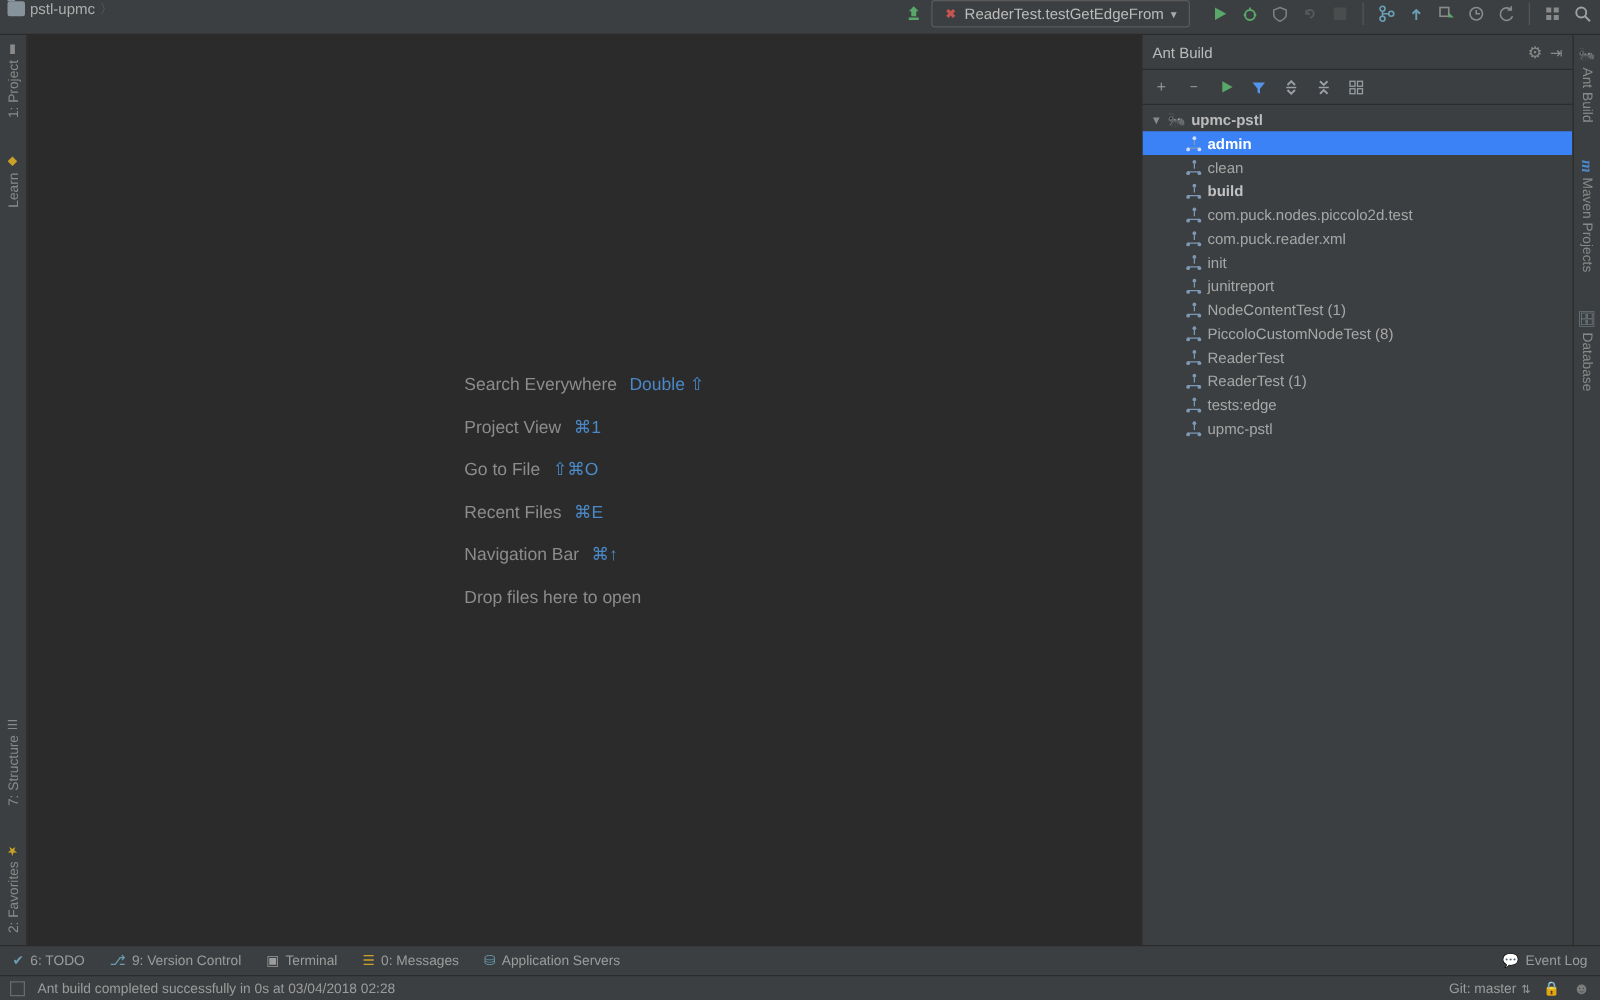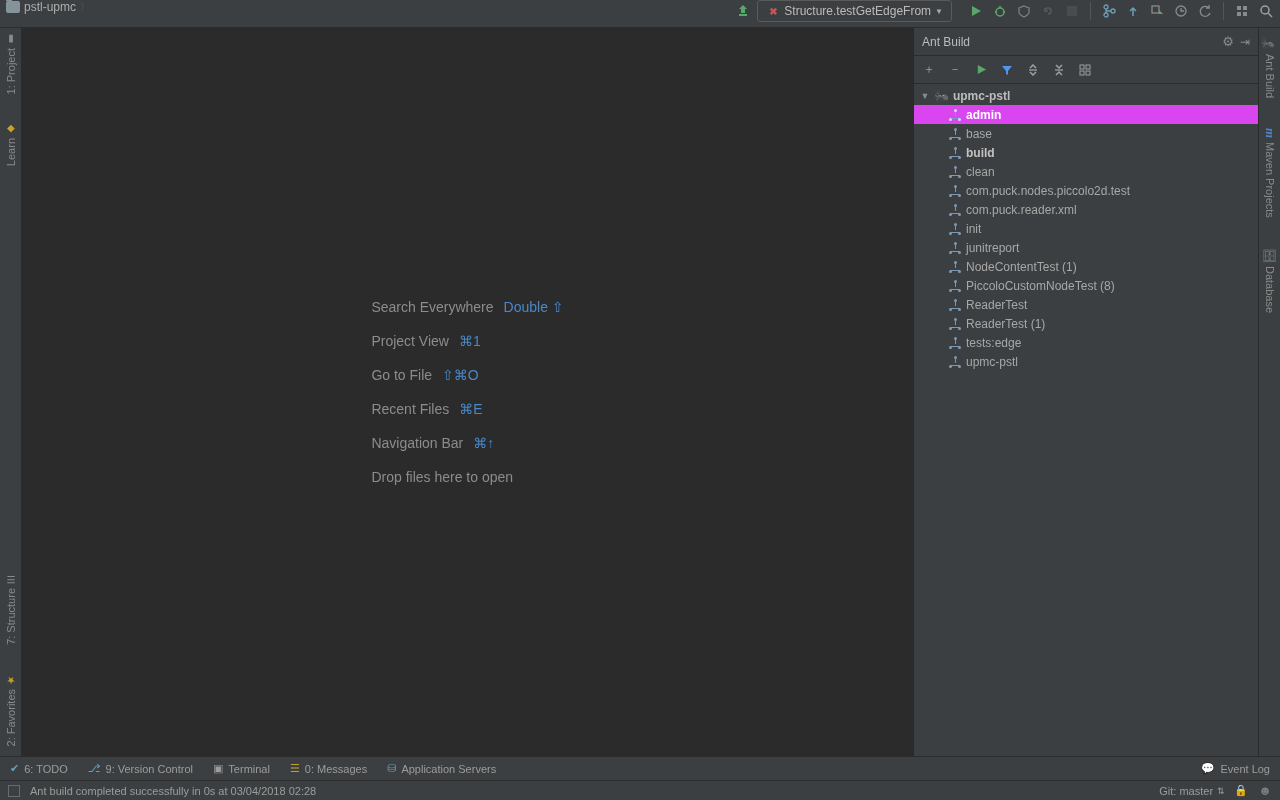--- a/index.html
+++ b/index.html
@@ -94,21 +94,21 @@
   height: 28px; display: flex; align-items: center; gap: 12px;
   padding: 0 8px; border-bottom: 1px solid #2b2b2b;
 }
 .ant-toolbar .ico { width: 14px; height: 14px; display: flex; align-items: center; justify-content: center; color: #9aa0a6; cursor:pointer; }
 .ant-tree { flex: 1; overflow: auto; padding-top:2px; }
 .tree-row {
   display: flex; align-items: center; height: 19px;
   padding-left: 6px; gap: 4px; color: #a7a7a7; cursor: pointer;
 }
 .tree-row.root { font-weight: bold; color:#bcbcbc;}
-.tree-row.selected { background: #d946ef; color: #ffffff; }
+.tree-row.selected { background: #3b82f6; color: #ffffff; }
 .tree-row.selected .target-icon div { background:#cfe0ff!important; }
 .tree-arrow { width: 10px; text-align: center; color: #8a8a8a; font-size: 9px; }
 .target-icon {
   width: 14px; height: 14px; position: relative;
   display:flex; align-items:center; justify-content:center;
 }
 .ant-icon { color: #c07828; font-size: 12px; }
 .target-dots {
   width: 12px; height: 12px; position: relative;
 }
@@ -170,21 +170,21 @@
   </div>
   <div class="run-config">
     <span class="tb-ico" style="color:#59a869;">
       <svg width="14" height="14" viewBox="0 0 14 14">
           <path d="M7 1 L3 5 H5 V9 H9 V5 H11 Z" fill="#59a869"></path>
           <rect x="3" y="10" width="8" height="2" fill="#59a869"></rect>
         </svg>
     </span>
     <div class="run-dropdown">
       <span class="red-x">✖</span>
-      <span>Structure.testGetEdgeFrom</span>
+      <span>ReaderTest.testGetEdgeFrom</span>
       <span class="tri-down">▼</span>
     </div>
     <div class="toolbar-icons">
       <span class="tb-ico play-green">
         <svg width="12" height="12" viewBox="0 0 12 12">
             <path d="M2 1 L11 6 L2 11 Z" fill="#59a869"></path>
           </svg>
       </span>
       <span class="tb-ico bug-green">
         <svg width="14" height="14" viewBox="0 0 14 14">
@@ -368,41 +368,31 @@
             <span class="label bold">admin</span>
           </div>
           <div class="tree-row indent-1">
             <span class="target-icon">
               <span class="target-dots">
                 <div class="d1"></div>
                 <div class="d2"></div>
                 <div class="d3"></div>
               </span>
             </span>
-            <span class="label">base</span>
+            <span class="label">clean</span>
           </div>
           <div class="tree-row indent-1">
             <span class="target-icon">
               <span class="target-dots">
                 <div class="d1"></div>
                 <div class="d2"></div>
                 <div class="d3"></div>
               </span>
             </span>
             <span class="label bold">build</span>
-          </div>
-          <div class="tree-row indent-1">
-            <span class="target-icon">
-              <span class="target-dots">
-                <div class="d1"></div>
-                <div class="d2"></div>
-                <div class="d3"></div>
-              </span>
-            </span>
-            <span class="label">clean</span>
           </div>
           <div class="tree-row indent-1">
             <span class="target-icon">
               <span class="target-dots">
                 <div class="d1"></div>
                 <div class="d2"></div>
                 <div class="d3"></div>
               </span>
             </span>
             <span class="label">com.puck.nodes.piccolo2d.test</span>

